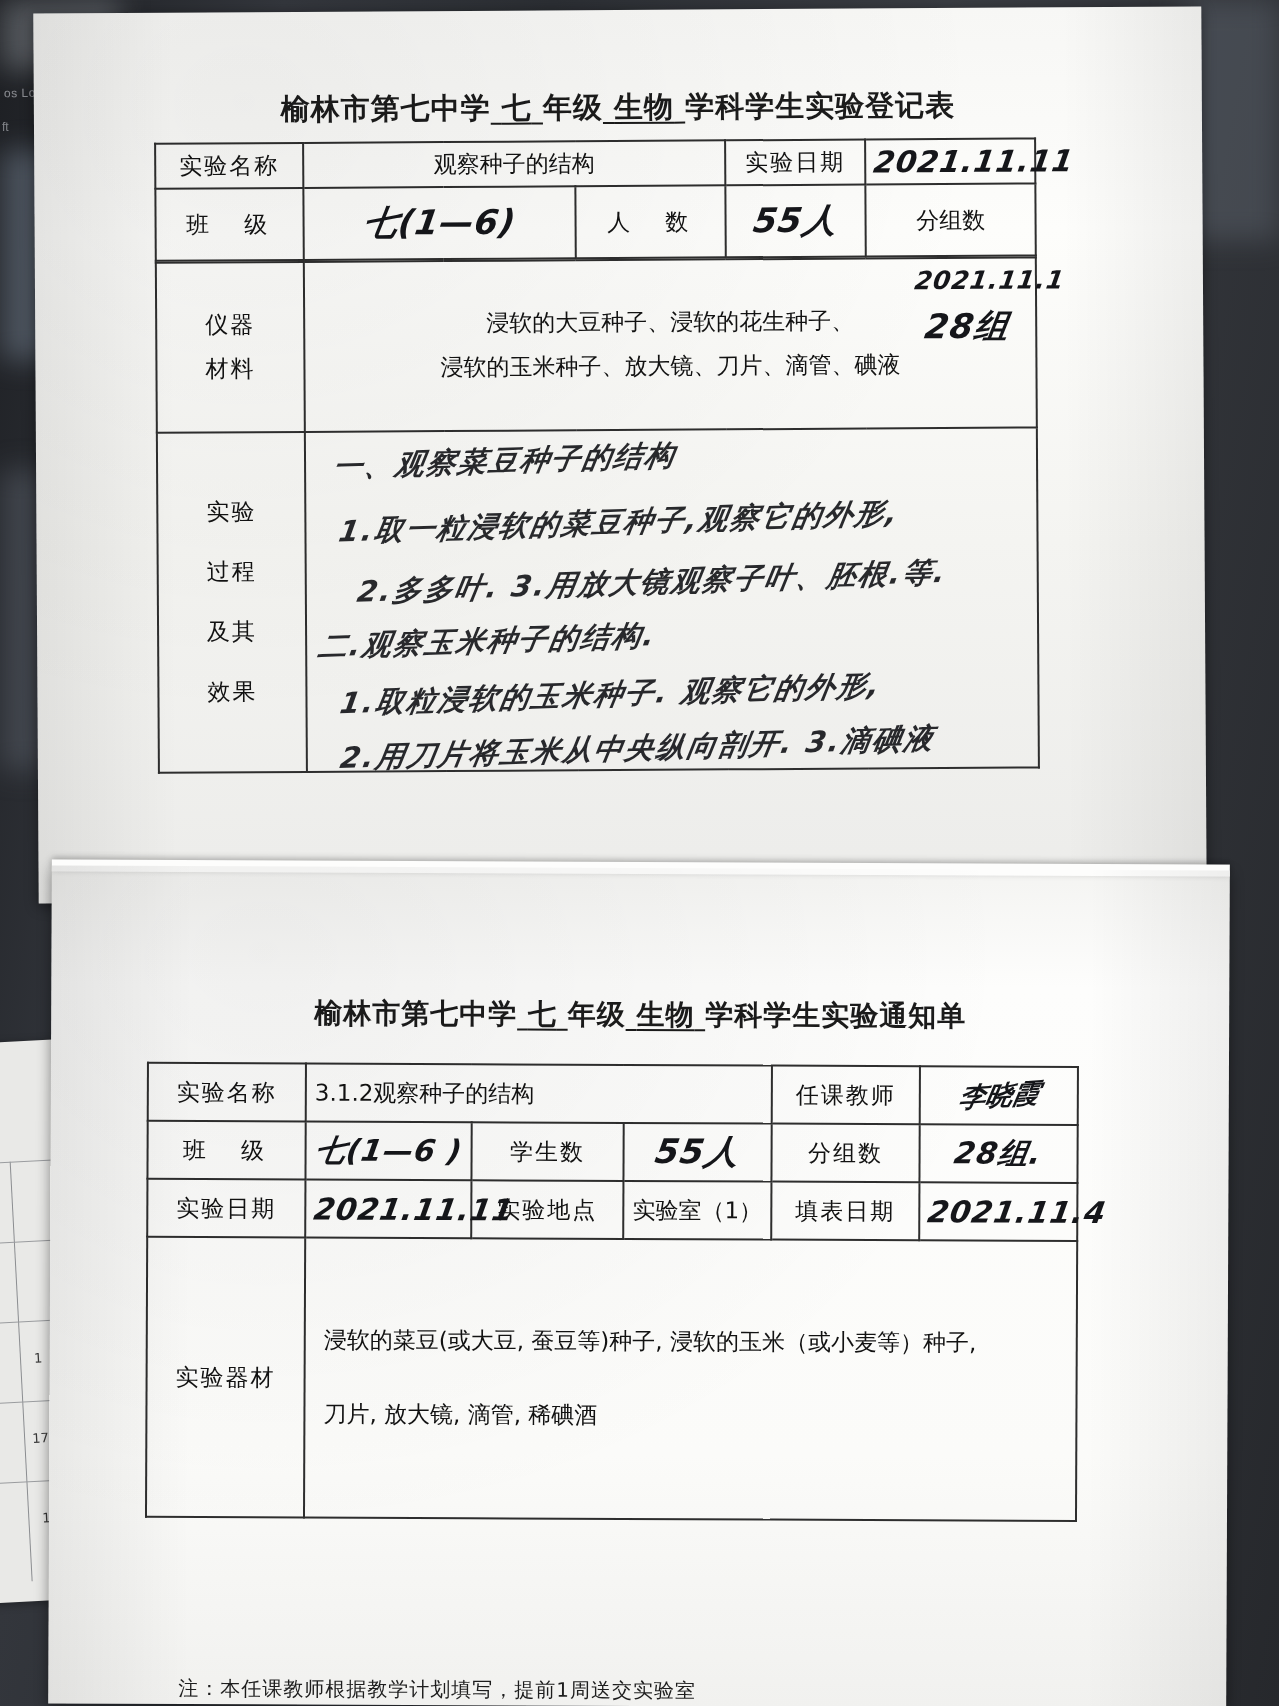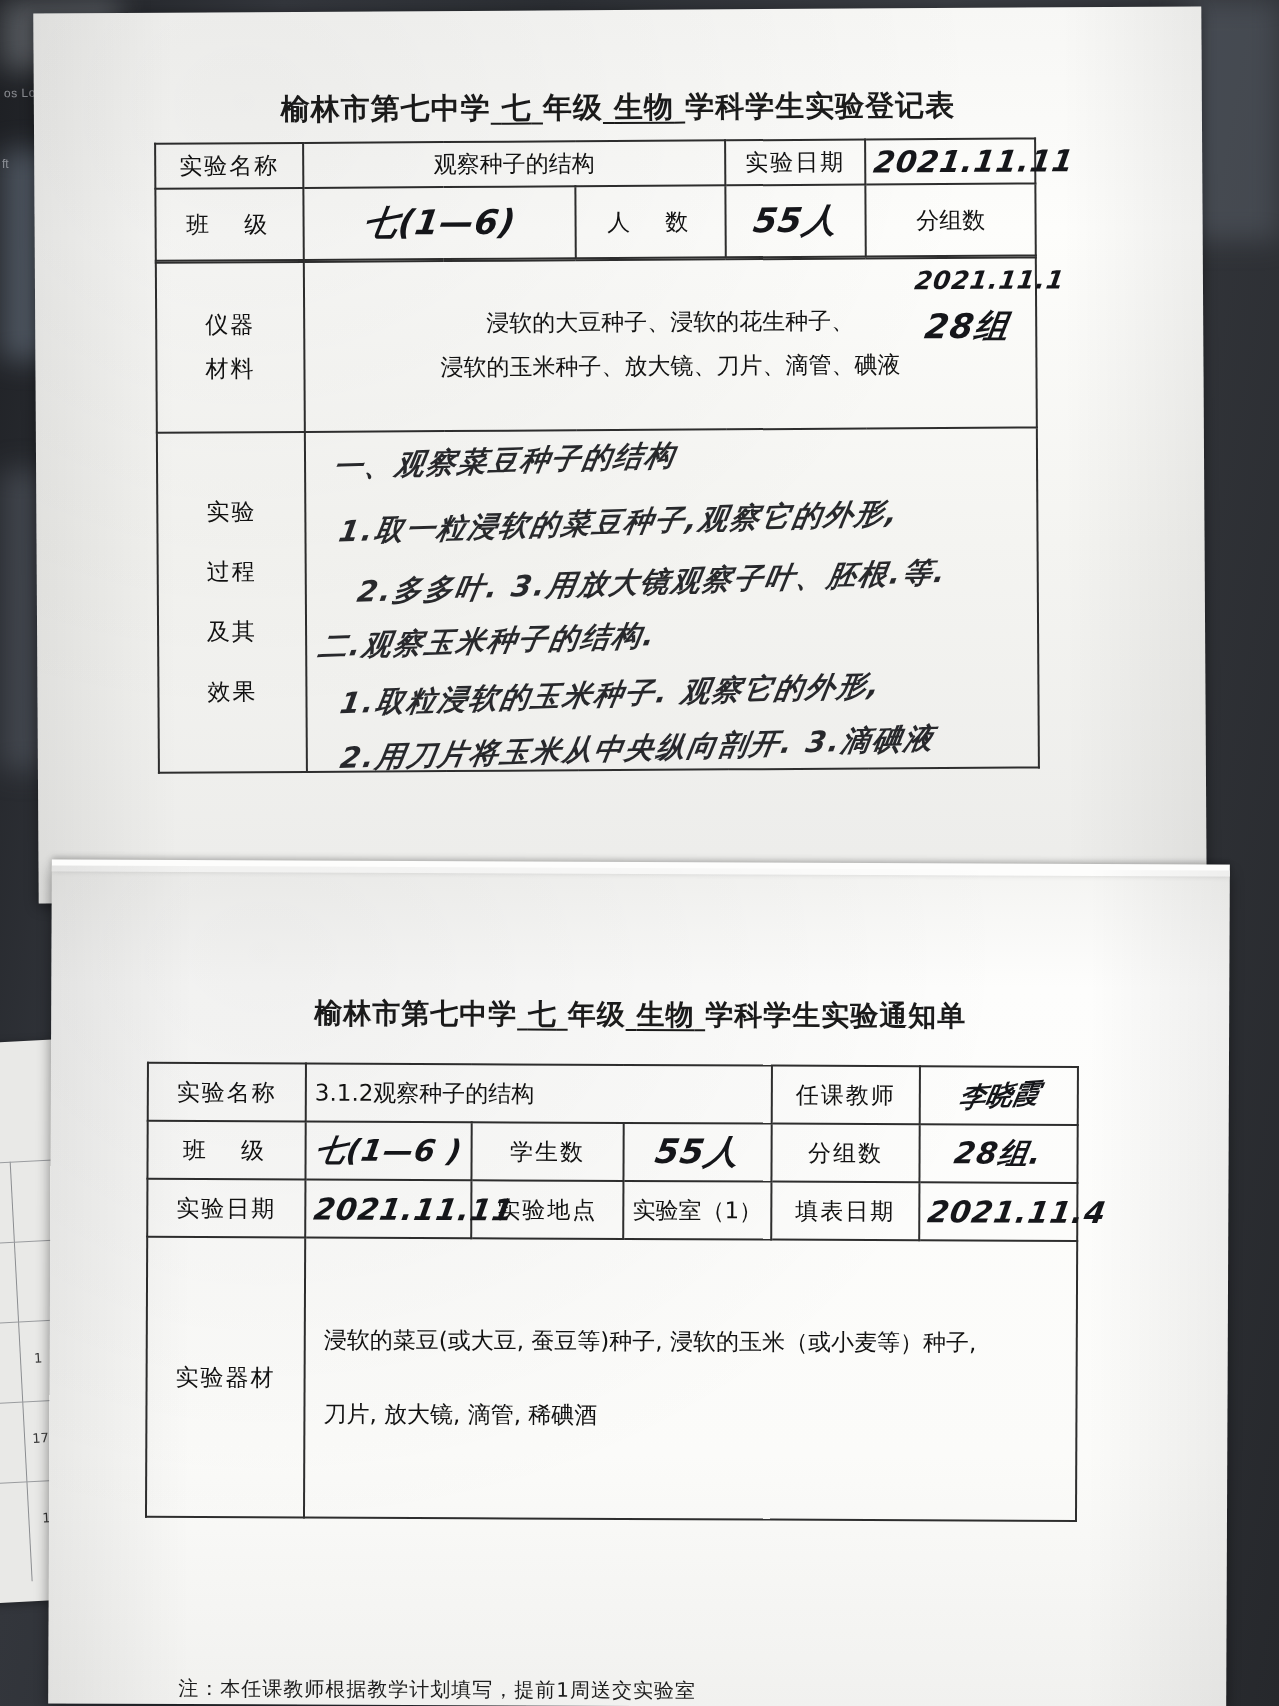--- a/index.html
+++ b/index.html
@@ -35,21 +35,20 @@
     font-size: 12px;
     letter-spacing: 0.5px;
     transform: rotate(-1deg);
   }
   .desk-label2 {
     position: absolute;
     left: 2px;
     top: 120px;
     color: rgba(225,228,233,0.5);
     font-size: 12px;
-    margin-top: 37px;
   }
 
   
   .side-paper {
     position: absolute;
     left: -26px;
     top: 1040px;
     width: 150px;
     height: 560px;
     background: #e9e9e7;

